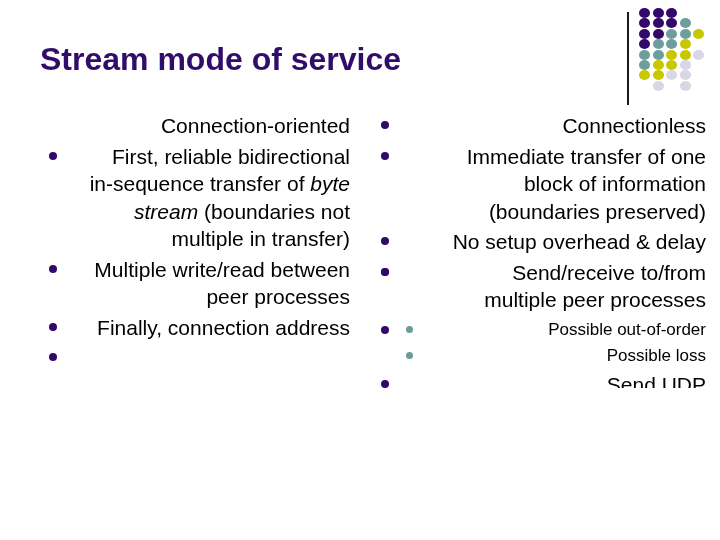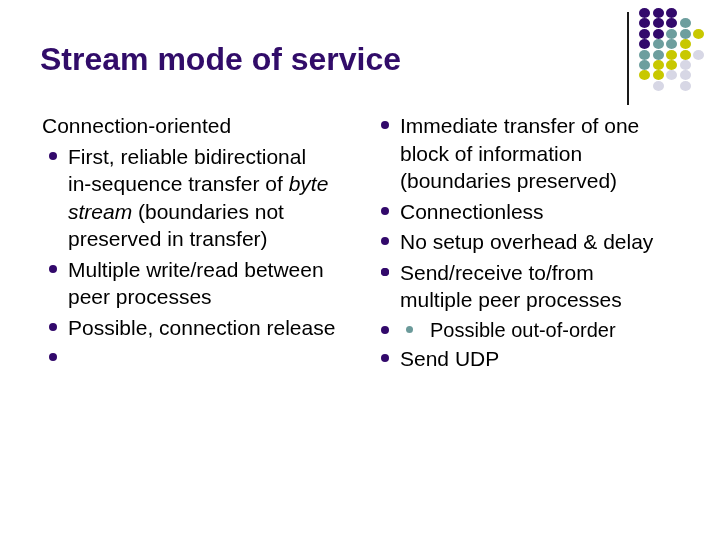--- a/index.html
+++ b/index.html
@@ -46,20 +46,21 @@
     width: 11px;
     height: 10px;
     border-radius: 50%;
   }
   .col {
     position: absolute;
     top: 112px;
     color: var(--text, #000);
     font-size: 21px;
     line-height: 27.5px;
+    text-align: right;
   }
   .col-left  { left: 48px;  width: 302px; }
   .col-right { left: 380px; width: 326px; }
   .col-header {
     margin: 0 0 3px -6px;
   }
   .bullet {
     position: relative;
     padding-left: 20px;
     margin: 0 0 3px 0;
@@ -75,21 +76,21 @@
     height: 8px;
     border-radius: 50%;
     background: var(--bullet, #32096B);
   }
   .sub-list {
     margin: 0 0 2px 0;
   }
   .sub-bullet {
     position: relative;
     padding-left: 50px;
-    font-size: 20px;
+    font-size: 17px;
     line-height: 26px;
     margin: 0;
   }
   .sub-bullet > .dot {
     position: absolute;
     left: 26px;
     top: 9px;
     width: 7px;
     height: 7px;
     border-radius: 50%;
@@ -141,51 +142,51 @@
 
   <div class="col col-left">
     <div class="col-header">Connection-oriented</div>
 
 
     <div class="bullet">
       <span class="dot"></span>
       <span class="bullet-text"><span>First, reliable bidirectional
 in-sequence transfer of </span><i>byte
 stream</i><span> (boundaries not
-preserved in transfer)</span></span>
+multiple in transfer)</span></span>
     </div>
 
     <div class="bullet">
       <span class="dot"></span>
       <span class="bullet-text">Multiple write/read between
 peer processes</span>
     </div>
 
     <div class="bullet">
       <span class="dot"></span>
-      <span class="bullet-text">Possible, connection release</span>
+      <span class="bullet-text">Finally, connection address</span>
     </div>
 
     <div class="bullet">
       <span class="dot"></span>
     </div>
   </div>
 
   <div class="col col-right">
+
+    <div class="bullet">
+      <span class="dot"></span>
+      <span class="bullet-text">Connectionless</span>
+    </div>
 
     <div class="bullet">
       <span class="dot"></span>
       <span class="bullet-text">Immediate transfer of one
 block of information
 (boundaries preserved)</span>
-    </div>
-
-    <div class="bullet">
-      <span class="dot"></span>
-      <span class="bullet-text">Connectionless</span>
     </div>
 
     <div class="bullet">
       <span class="dot"></span>
       <span class="bullet-text">No setup overhead &amp; delay</span>
     </div>
 
     <div class="bullet">
       <span class="dot"></span>
     </div>
@@ -198,20 +199,24 @@
 
     <div class="bullet">
       <span class="dot"></span>
     </div>
 
     <div class="sub-list">
       <div class="sub-bullet">
         <span class="dot"></span>
         <span class="bullet-text">Possible out-of-order</span>
       </div>
+      <div class="sub-bullet">
+        <span class="dot"></span>
+        <span class="bullet-text">Possible loss</span>
+      </div>
     </div>
 
     <div class="bullet">
       <span class="dot"></span>
       <span class="bullet-text">Send UDP</span>
     </div>
   </div>
 
 </div>
 

